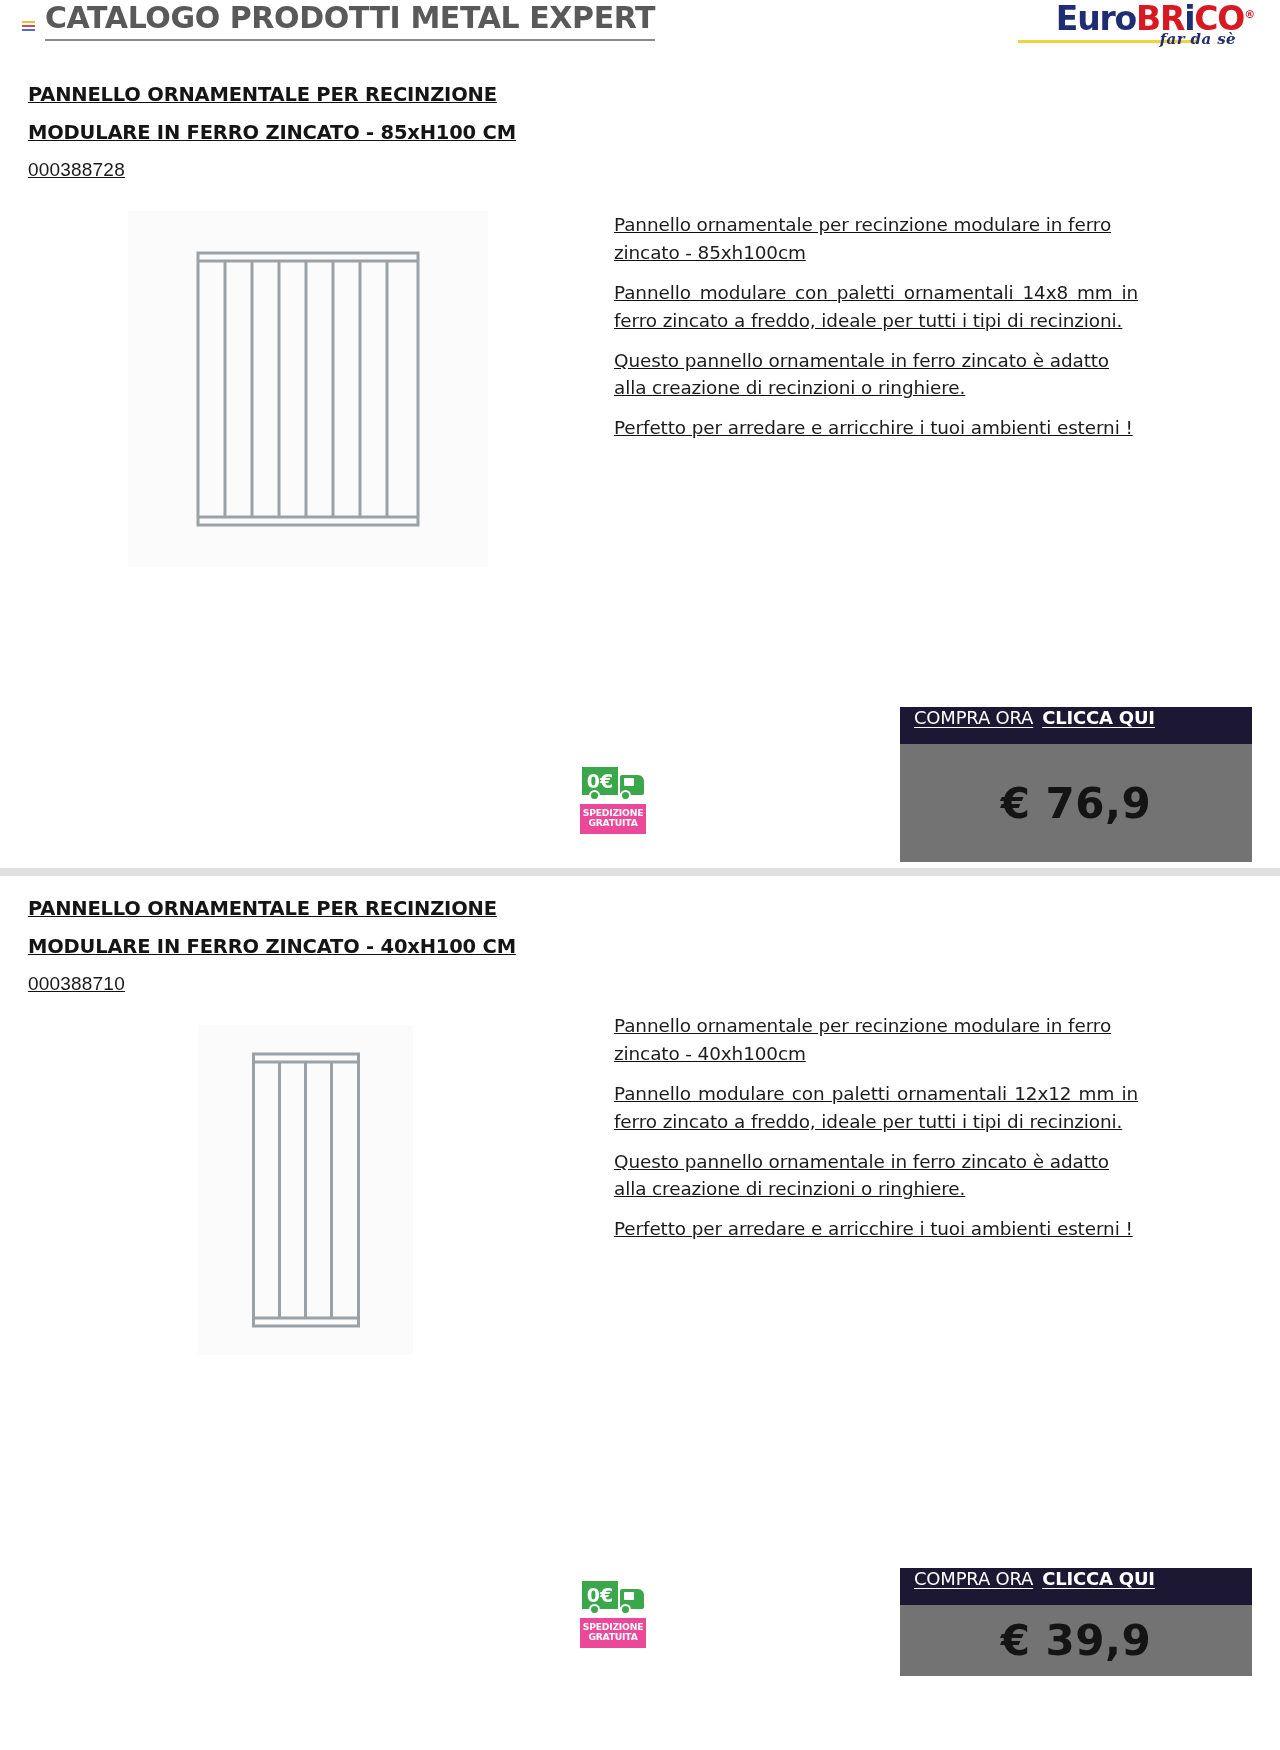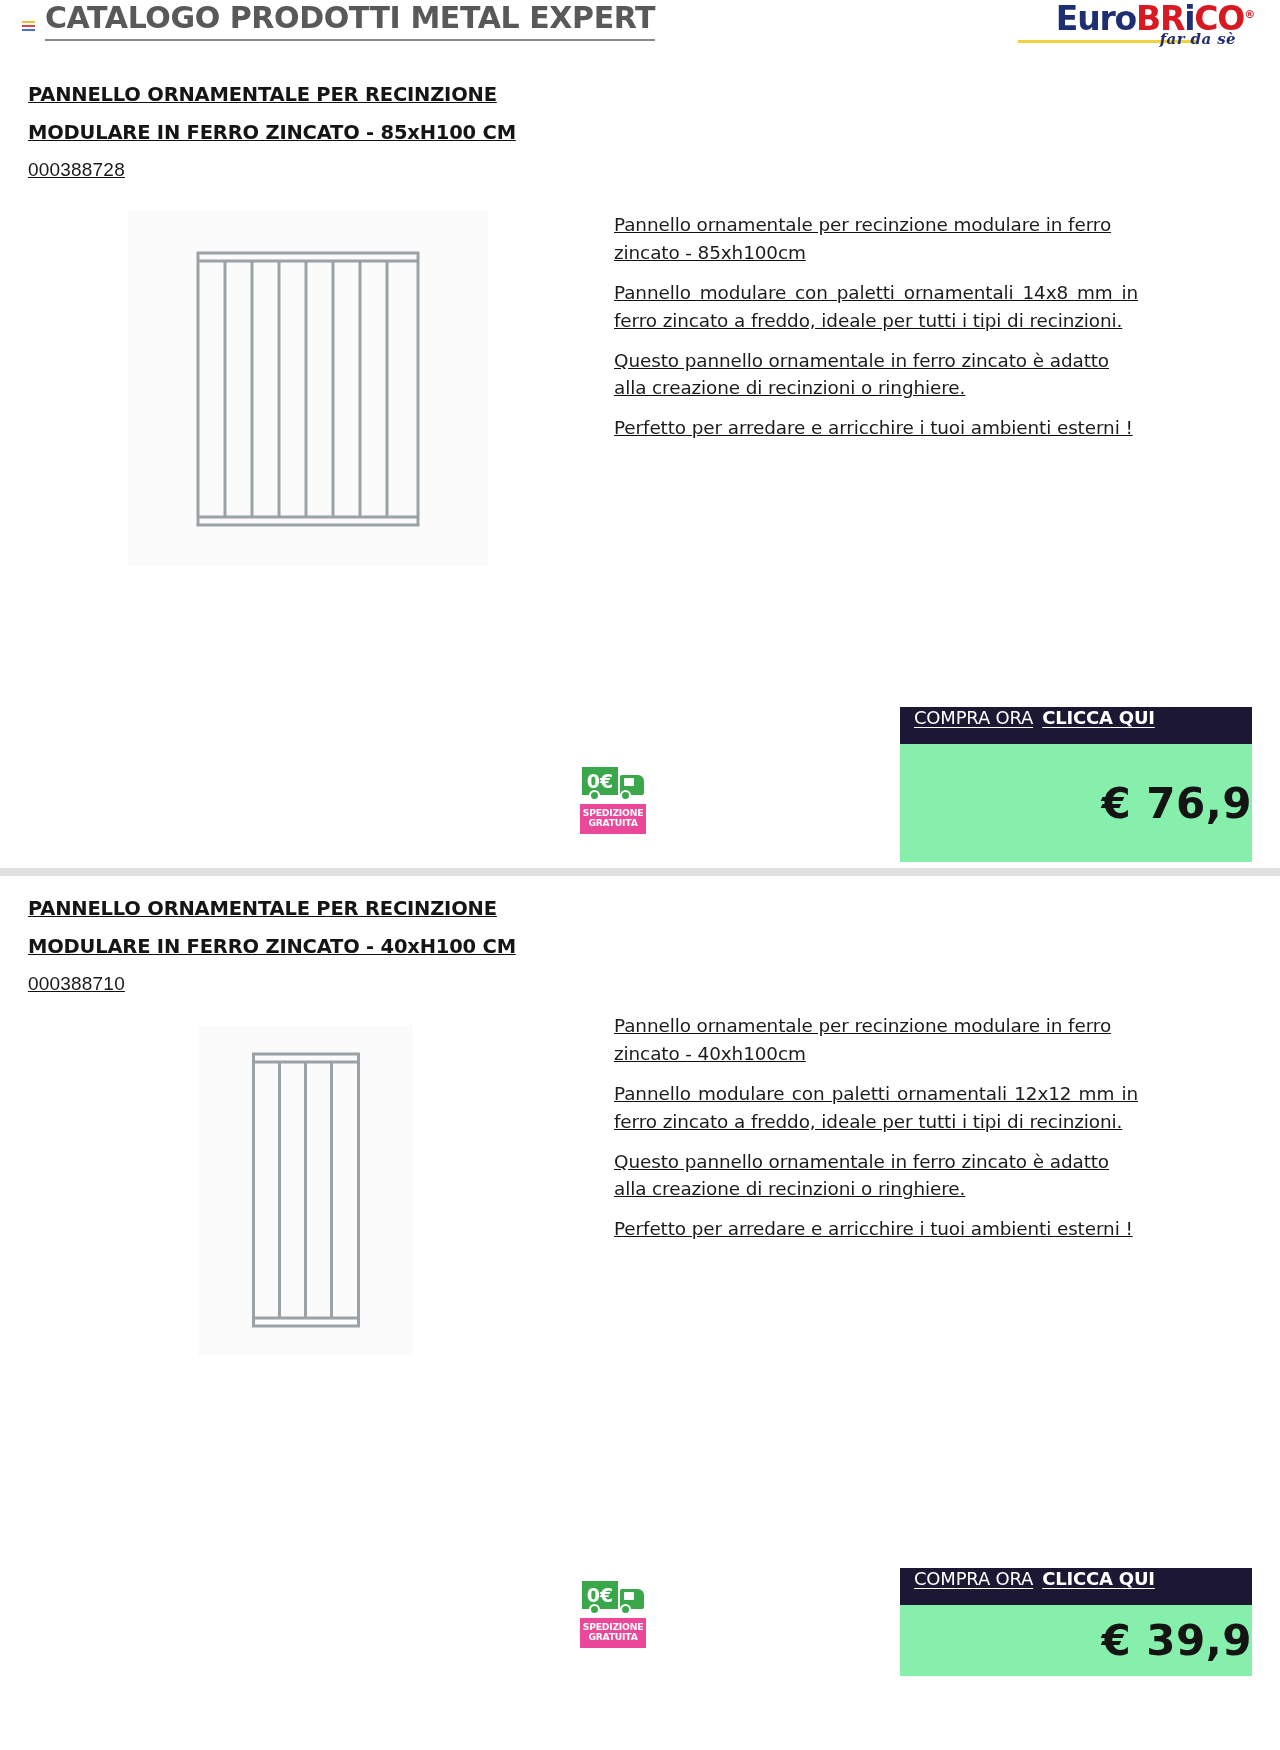--- a/index.html
+++ b/index.html
@@ -277,25 +277,25 @@
   .buy-bar-b {
     font-family: "DejaVu Sans", sans-serif;
     font-weight: bold;
     font-size: 18px;
     color: #ffffff;
     text-decoration: underline;
     text-underline-offset: 3px;
     letter-spacing: -0.2px;
   }
   .price-box {
-    background: #86efac;
+    background: #737373;
     height: 118px;
     display: flex;
     align-items: center;
-    justify-content: flex-end;
+    justify-content: center;
   }
   .price-box.short { height: 71px; }
   .price-text {
     font-family: "DejaVu Sans", sans-serif;
     font-weight: bold;
     font-size: 42px;
     color: #141414;
     letter-spacing: 0.5px;
   }
 

